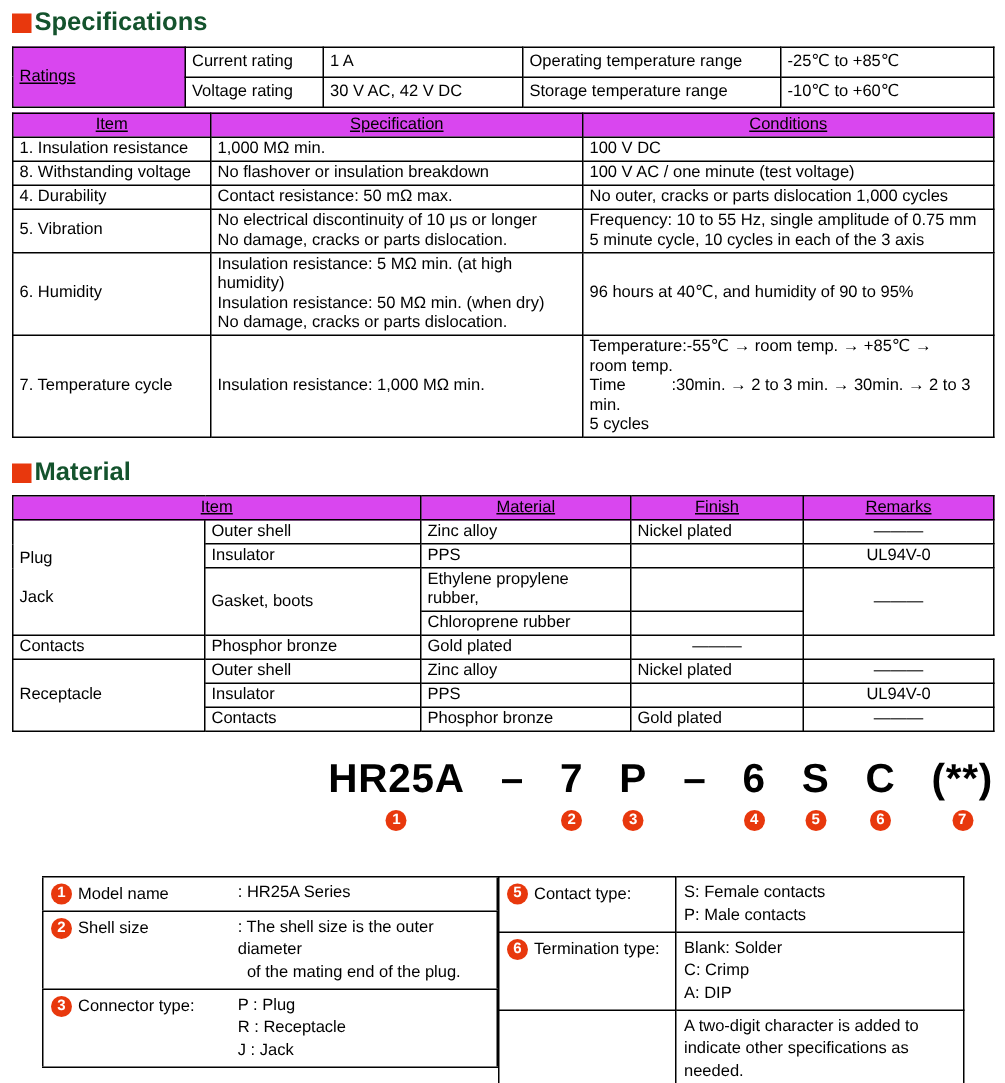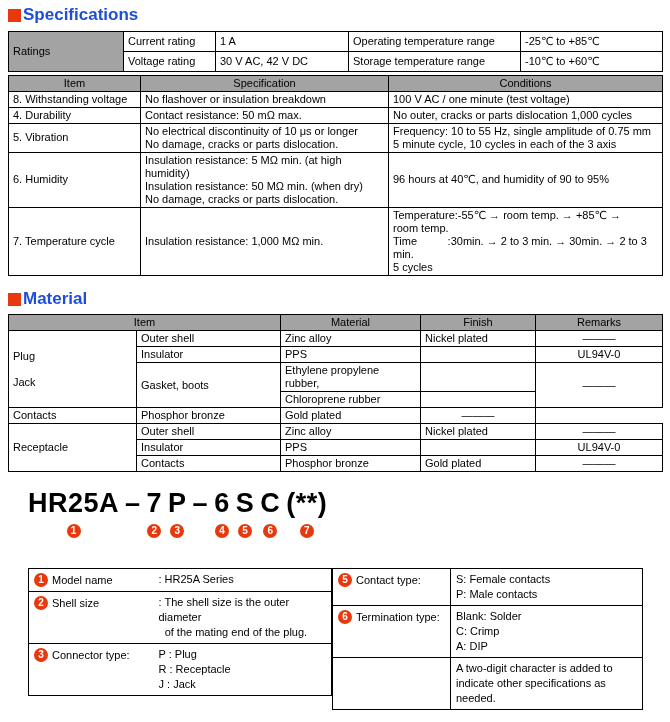--- a/index.html
+++ b/index.html
@@ -4,45 +4,45 @@
 <style>
   * { margin:0; padding:0; box-sizing:border-box; }
   html,body { background:#fff; }
   body {
     width:670px; height:722px; overflow:hidden;
     font-family:"Liberation Sans","DejaVu Sans",sans-serif;
     font-size:11px; color:#000; padding:6px 8px 0 8px;
   }
   .sec-title {
     display:flex; align-items:center; gap:2px;
-    color:#1d4ed8; font-size:17px; font-weight:bold;
+    color:#14532d; font-size:17px; font-weight:bold;
     margin:0 0 6px 0; line-height:1.1;
   }
   .sq { width:13px; height:13px; background:#e8380d; display:inline-block; flex:0 0 auto; }
   table.tbl { border-collapse:collapse; width:654px; table-layout:fixed; }
   .tbl td {
     border:1px solid #000; padding:1px 4px; vertical-align:middle;
     line-height:13px; text-align:left; font-size:11px;
   }
-  .hdr { background:#a3a3a3; text-align:center !important; }
+  .hdr { background:#d946ef; text-align:center !important;text-decoration:underline; }
   .left { text-align:left !important; }
   .ctr { text-align:center !important; }
   .pre { white-space:pre-wrap; }
   .ratings td { height:20px; }
   .spec td { }
   .mat td { height:16px; }
   .grp { text-align:right; }
   .grp-gap { margin-top:13px; }
   .sect { margin-top:0; }
   .sect.material { margin-top:14px; }
   .sect.ordering { margin-top:16px; }
   .ratings { margin-bottom:3px; }
 
   
-  .part-row { display:flex; align-items:flex-start; gap:6px; margin:10px 0 0 20px; }
+  .part-row { display:flex; align-items:flex-start; gap:24px; margin:10px 0 0 20px;justify-content:flex-end; }
   .seg { display:flex; flex-direction:column; align-items:center; gap:6px; }
   .seg-text { font-size:27px; font-weight:bold; line-height:30px; letter-spacing:0.5px; white-space:nowrap; }
   .circle {
     width:14px; height:14px; border-radius:50%; background:#e8380d;
     color:#fff; font-size:10px; font-weight:bold; line-height:14px;
     display:inline-flex; align-items:center; justify-content:center; flex:0 0 auto;
   }
   .circle:empty { visibility:hidden; }
 
   
@@ -97,20 +97,25 @@
         <col style="width:248px">
         <col style="width:274px">
       </colgroup>
     <tbody>
       <tr>
         <td class="hdr">Item</td>
         <td class="hdr">Specification</td>
         <td class="hdr">Conditions</td>
       </tr>
       <tr>
+        <td>1. Insulation resistance</td>
+        <td class="pre">1,000 MΩ min.</td>
+        <td class="pre">100 V DC</td>
+      </tr>
+      <tr>
         <td>8. Withstanding voltage</td>
         <td class="pre">No flashover or insulation breakdown</td>
         <td class="pre">100 V AC / one minute (test voltage)</td>
       </tr>
       <tr>
         <td>4. Durability</td>
         <td class="pre">Contact resistance: 50 mΩ max.</td>
         <td class="pre">No outer, cracks or parts dislocation 1,000 cycles</td>
       </tr>
       <tr>

